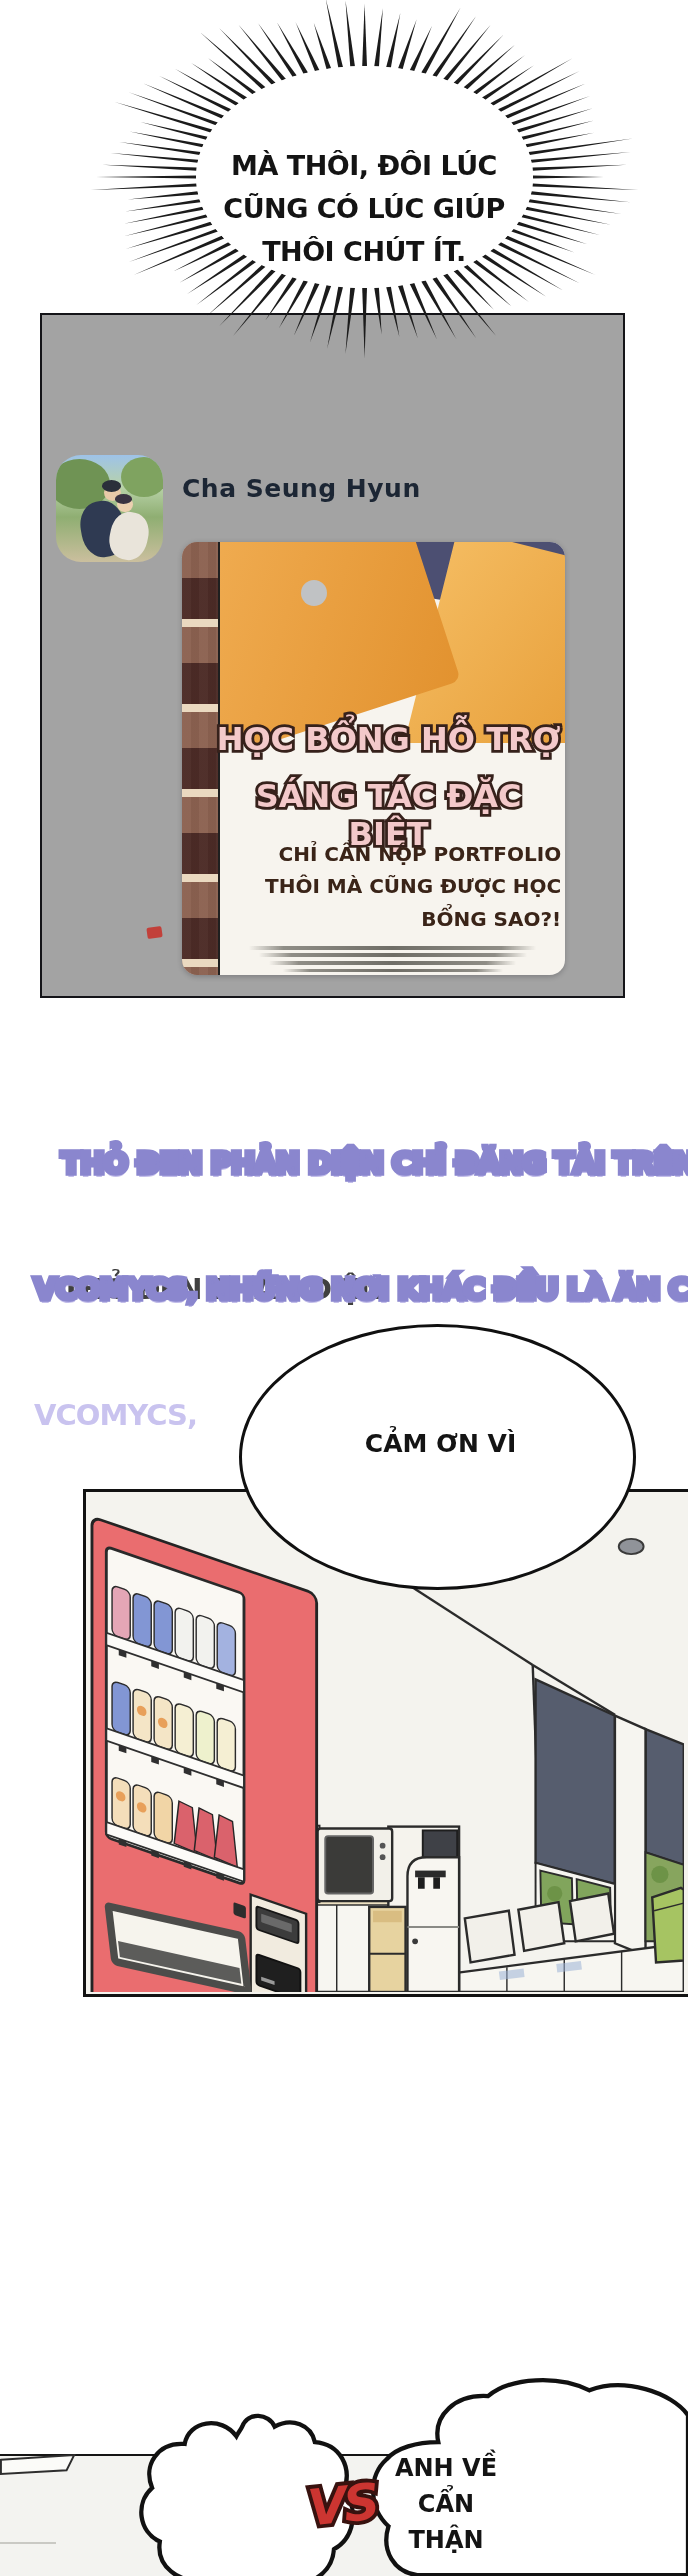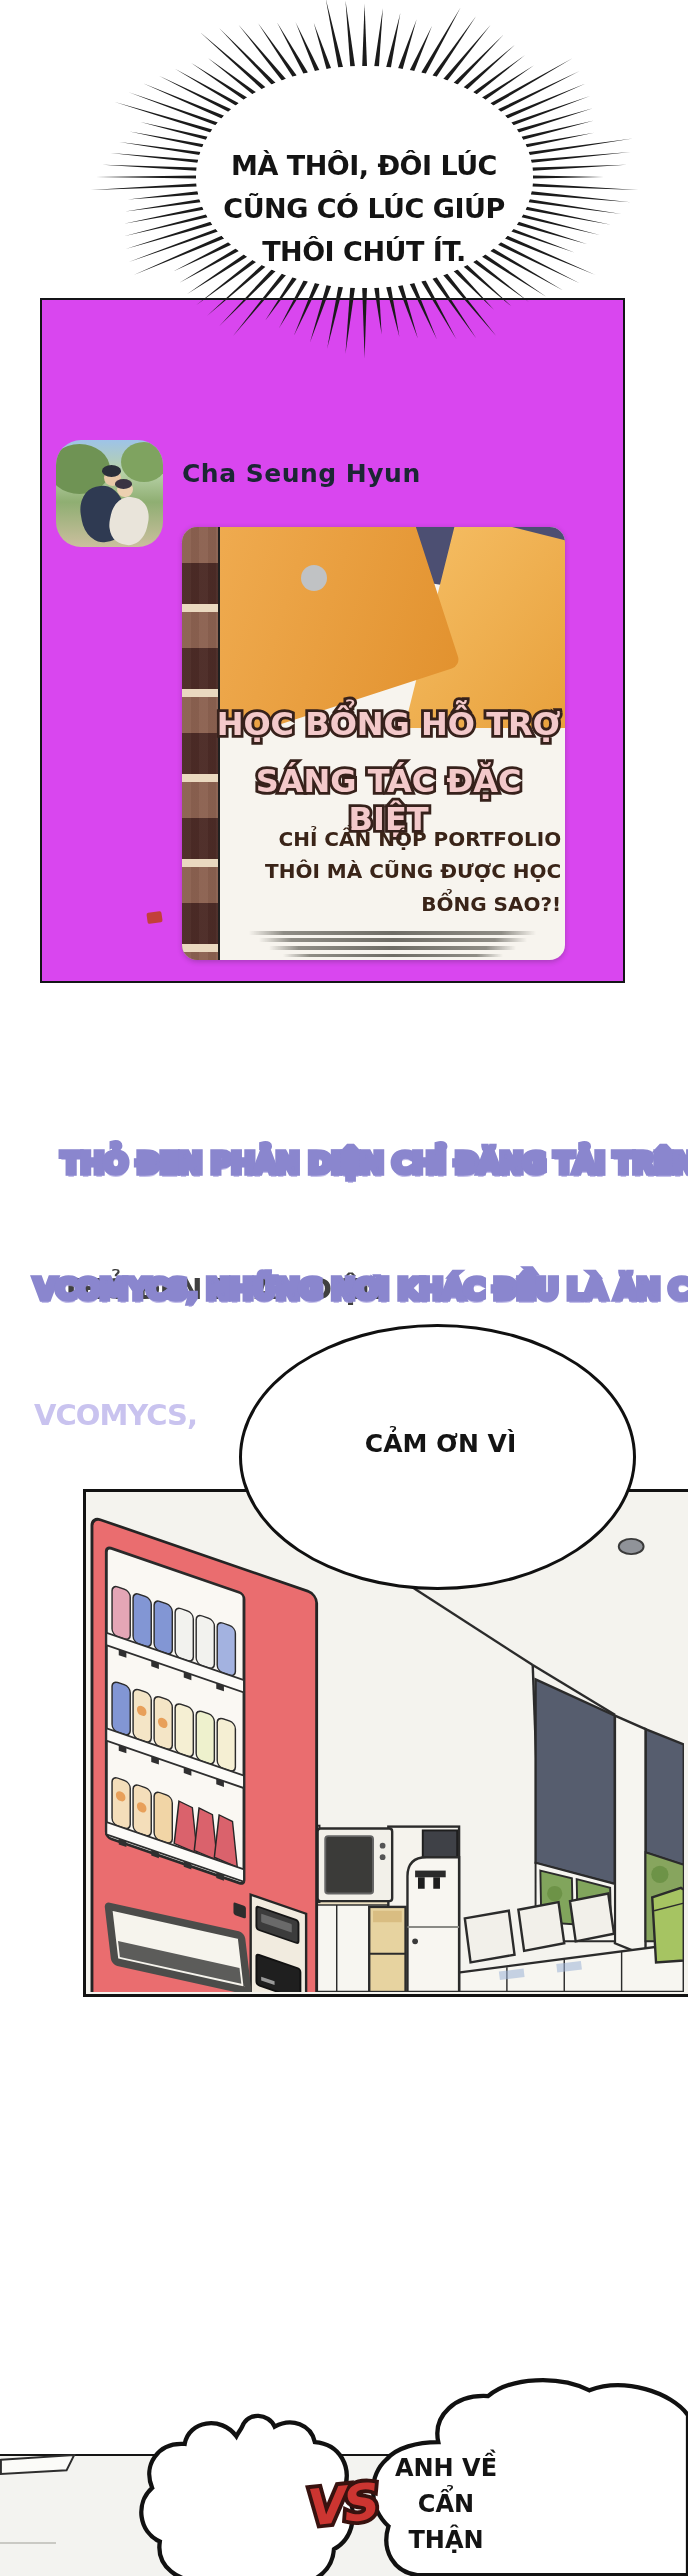--- a/index.html
+++ b/index.html
@@ -6,21 +6,21 @@
   body{width:689px;height:2576px;font-family:"DejaVu Sans",sans-serif;}
   .page{position:relative;width:689px;height:2576px;background:#ffffff;overflow:hidden;}
 
   
   #burst-spikes{position:absolute;left:0;top:0;width:689px;height:402px;z-index:3;}
   .burst-core{position:absolute;left:196px;top:66px;width:337px;height:222px;background:#ffffff;border-radius:50%;z-index:4;}
   .burst-text{position:absolute;left:211px;top:144px;width:306px;z-index:5;text-align:center;
     font-size:27px;font-weight:800;line-height:43px;color:#141414;letter-spacing:-0.5px;}
 
   
-  .panel-blue{position:absolute;left:40px;top:298px;width:585px;height:685px;background:#d946ef;
+  .panel-blue{position:absolute;left:40px;top:313px;width:585px;height:685px;background:#a3a3a3;
     border:2.9px solid #141418;box-sizing:border-box;z-index:1;}
   .avatar{position:absolute;left:14.4px;top:140px;width:107px;height:107px;border-radius:25px;overflow:hidden;
     background:linear-gradient(180deg,#9ec3e8 0%,#b8d2a8 30%,#8fae72 58%,#cbbf9e 100%);}
   .av-tree1{position:absolute;left:-7.7px;top:3.8px;width:61px;height:50px;border-radius:50%;background:#6f9354;}
   .av-tree2{position:absolute;left:65px;top:1.9px;width:46px;height:40px;border-radius:50%;background:#7fa360;}
   .av-p1{position:absolute;left:25px;top:46px;width:44px;height:56px;border-radius:45%;background:#2f3a52;transform:rotate(-10deg);}
   .av-h1{position:absolute;left:48px;top:29px;width:17px;height:17px;border-radius:50%;background:#e8c9a8;}
   .av-hair1{position:absolute;left:46px;top:25px;width:19px;height:11.5px;border-radius:50%;background:#2a2f3a;}
   .av-p2{position:absolute;left:54px;top:57px;width:38px;height:48px;border-radius:45%;background:#e9e4da;transform:rotate(12deg);}
   .av-h2{position:absolute;left:61px;top:42px;width:15.3px;height:15.3px;border-radius:50%;background:#ecd0b0;}

